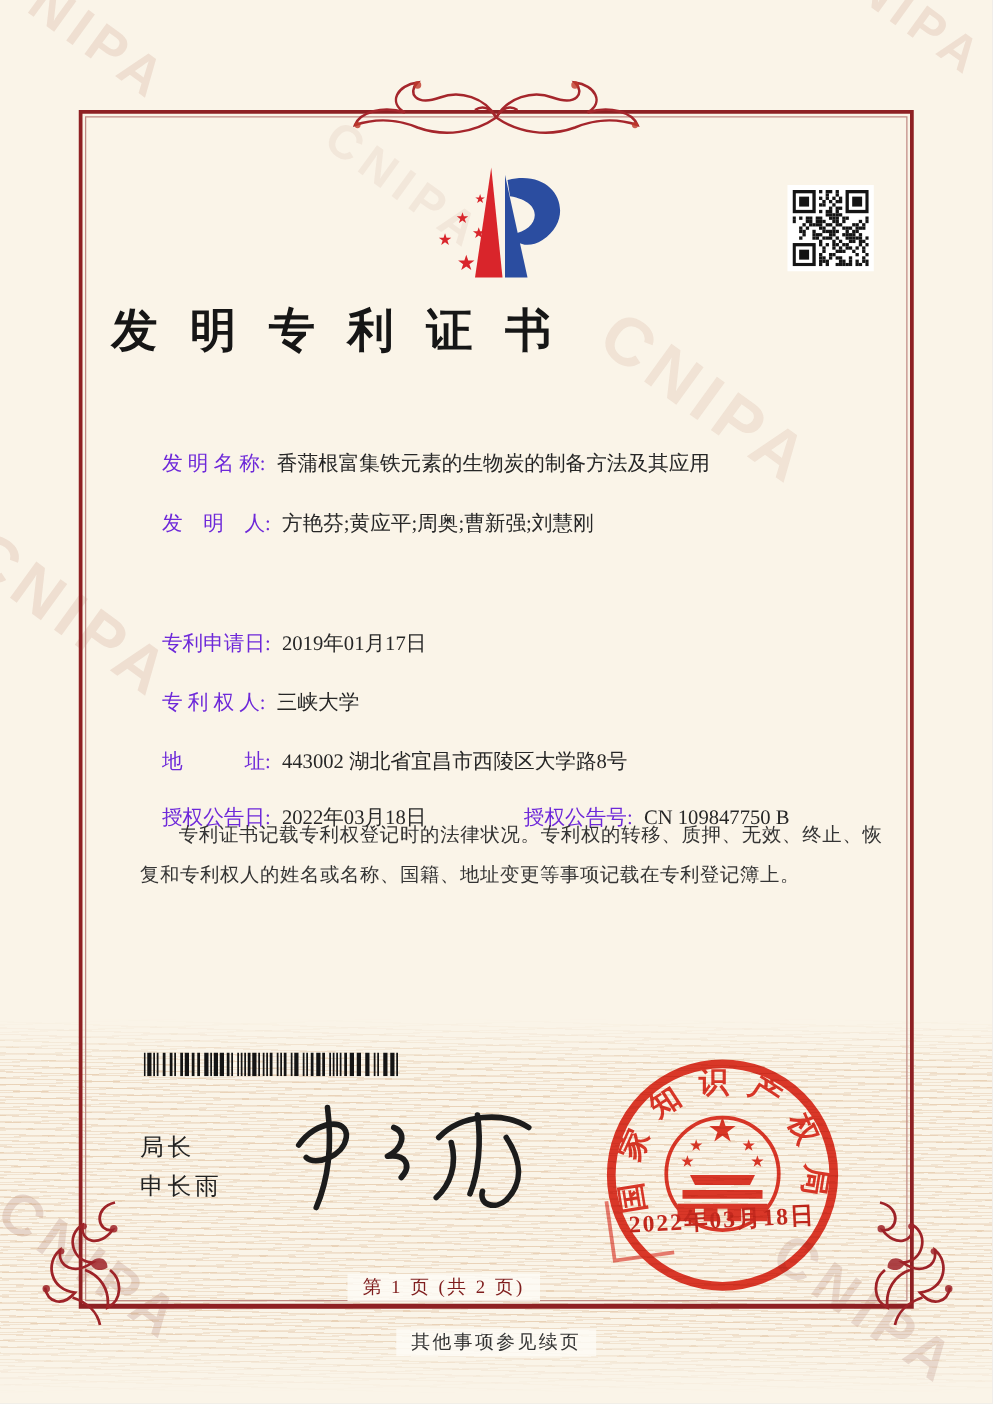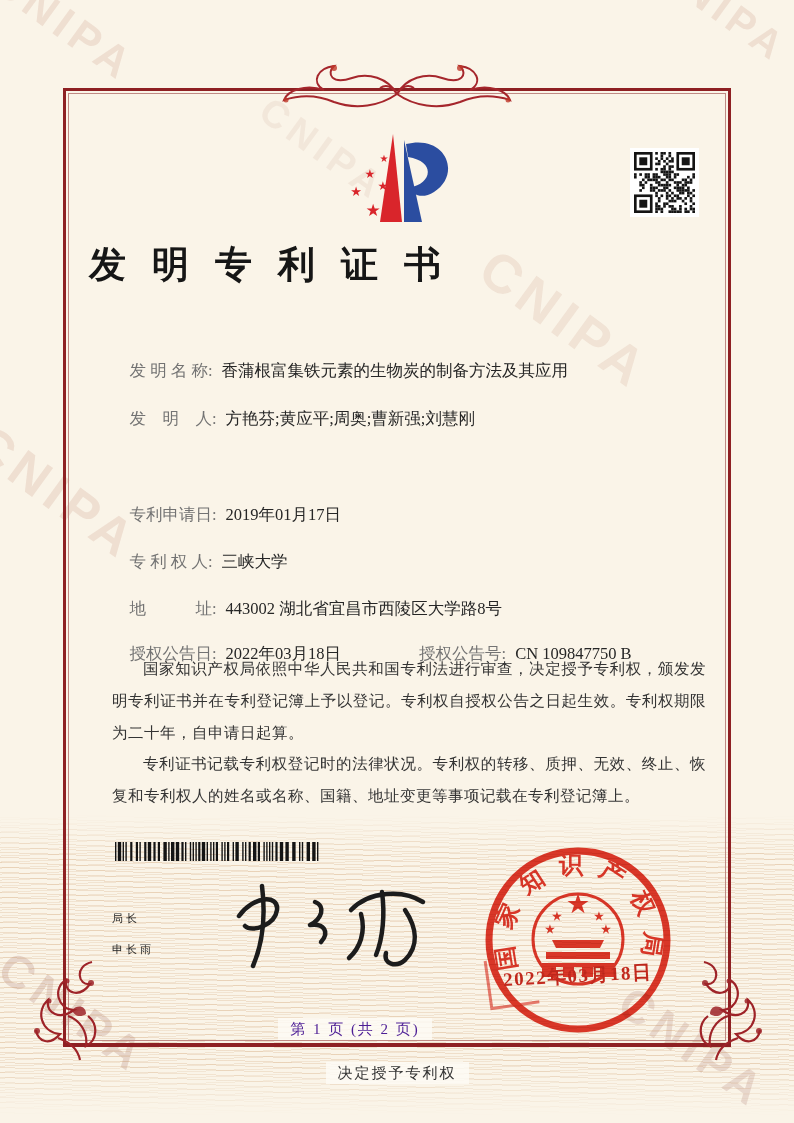--- a/index.html
+++ b/index.html
@@ -35,35 +35,35 @@
   }
   .logo { position:absolute; left:340px; top:130px; }
   .logo .star { fill:#d9252b; font-family:"DejaVu Sans",sans-serif; }
   .qr { position:absolute; left:630px; top:148px; background:#fff; padding:4px; }
   .title {
     position:absolute; left:63px; top:240px; width:668px; text-align:left;
     font-size:37px; font-weight:700; letter-spacing:26px; text-indent:26px;
     color:#161616;
   }
   .field-row { position:absolute; left:113px; font-size:16.5px; white-space:pre; color:#262626; }
-  .field-label { color:#737373; }
+  .field-label { color:#6d28d9; }
   .field-value { margin-left:9px; }
   .grant-no { margin-left:78px; }
   .paras {
     position:absolute; left:112px; top:653px; width:594px;
     font-size:15.5px; line-height:2.05; letter-spacing:.5px; color:#343434;
     text-align:justify;
   }
   .paras p { text-indent:2em; }
   .barcode { position:absolute; left:115px; top:842px; }
-  .sig-block { position:absolute; left:112px; top:903px; font-size:11px; line-height:31px; letter-spacing:3px; color:#222; }
+  .sig-block { position:absolute; left:112px; top:903px; font-size:19px; line-height:31px; letter-spacing:3px; color:#222; }
   .signature { position:absolute; left:225px; top:878px; }
   .seal { position:absolute; left:478px; top:840px; mix-blend-mode:multiply; opacity:.93; }
   .seal text { font-weight:bold; }
-  .page-num { position:absolute; left:63px; top:1020px; width:584px; text-align:center; font-size:15px; color:#4c1d95; }
+  .page-num { position:absolute; left:63px; top:1020px; width:584px; text-align:center; font-size:15px; color:#7f1d1d; }
   .page-num span, .footer-note span { background:rgba(253,250,244,.85); padding:3px 12px; letter-spacing:2px; }
   .footer-note { position:absolute; left:0; top:1064px; width:794px; text-align:center; font-size:15px; color:#333; }
   .flourish-top { position:absolute; left:268px; top:56px; }
   .corner-l { position:absolute; left:28px; top:958px; }
   .corner-r { position:absolute; left:696px; top:958px; transform:scaleX(-1); }
 </style>
 </head>
 <body>
 
 <div class="page">
@@ -304,21 +304,20 @@
     <span class="field-label">专 利 权 人:</span><span class="field-value">三峡大学</span>
   </div>
   <div class="field-row" style="top:578px;">
     <span class="field-label">地　　　址:</span><span class="field-value">443002 湖北省宜昌市西陵区大学路8号</span>
   </div>
   <div class="field-row" style="top:623px;">
     <span class="field-label">授权公告日:</span><span class="field-value">2022年03月18日</span><span class="field-label grant-no">授权公告号:</span><span class="field-value">CN 109847750 B</span>
   </div>
 
   <div class="paras">
-    <p>国家知识产权局依照中华人民共和国专利法进行审查，决定授予专利权，颁发发明专利证书并在专利登记簿上予以登记。专利权自授权公告之日起生效。专利权期限为二十年，自申请日起算。</p>
     <p>专利证书记载专利权登记时的法律状况。专利权的转移、质押、无效、终止、恢复和专利权人的姓名或名称、国籍、地址变更等事项记载在专利登记簿上。</p>
   </div>
 
   <svg class="barcode" id="barcode" width="205" height="19" viewBox="0 0 205 19">
       <rect x="0" y="0" width="1.4" height="19" fill="#141414"></rect>
       <rect x="2.8" y="0" width="3.4" height="19" fill="#141414"></rect>
       <rect x="7.6" y="0" width="1.4" height="19" fill="#141414"></rect>
       <rect x="10.4" y="0" width="1.4" height="19" fill="#141414"></rect>
       <rect x="15.200000000000001" y="0" width="2.2" height="19" fill="#141414"></rect>
       <rect x="20.8" y="0" width="2.2" height="19" fill="#141414"></rect>
@@ -407,21 +406,21 @@
       <rect x="115" y="127" width="7" height="10" fill="#faf4e8"></rect>
     </g>
     <g transform="rotate(-8 30 140)">
       <path d="M10,118 L10,166 L58,166" fill="none" stroke="#dc2a1c" stroke-width="3" opacity=".65"></path>
     </g>
     <text x="100" y="142" font-size="19" fill="#c41a10" text-anchor="middle" letter-spacing="1.5" transform="rotate(-3 100 140)">2022年03月18日</text>
   </svg>
 
   <div class="page-num"><span>第 1 页 (共 2 页)</span></div>
 
-  <div class="footer-note"><span>决定授予专利权</span></div>
+  <div class="footer-note"><span>其他事项参见续页</span></div>
 
   <svg class="corner-l" width="72" height="104" viewBox="0 0 72 104">
     <g stroke="#9e2328" fill="none" stroke-width="2.2">
       <path d="M64,4 C46,8 50,28 62,26 C52,40 36,36 38,22 C24,30 30,52 46,52 C32,62 18,56 20,42 C8,52 12,74 32,76 C22,88 10,84 8,72"></path>
       <path d="M40,58 C52,62 60,74 58,88 C70,82 70,66 60,58"></path>
       <path d="M30,80 C42,84 50,92 52,102"></path>
     </g>
     <g fill="#9e2328" opacity=".85">
       <circle cx="63" cy="25" r="3"></circle>
         <circle cx="39" cy="23" r="2.5"></circle>

